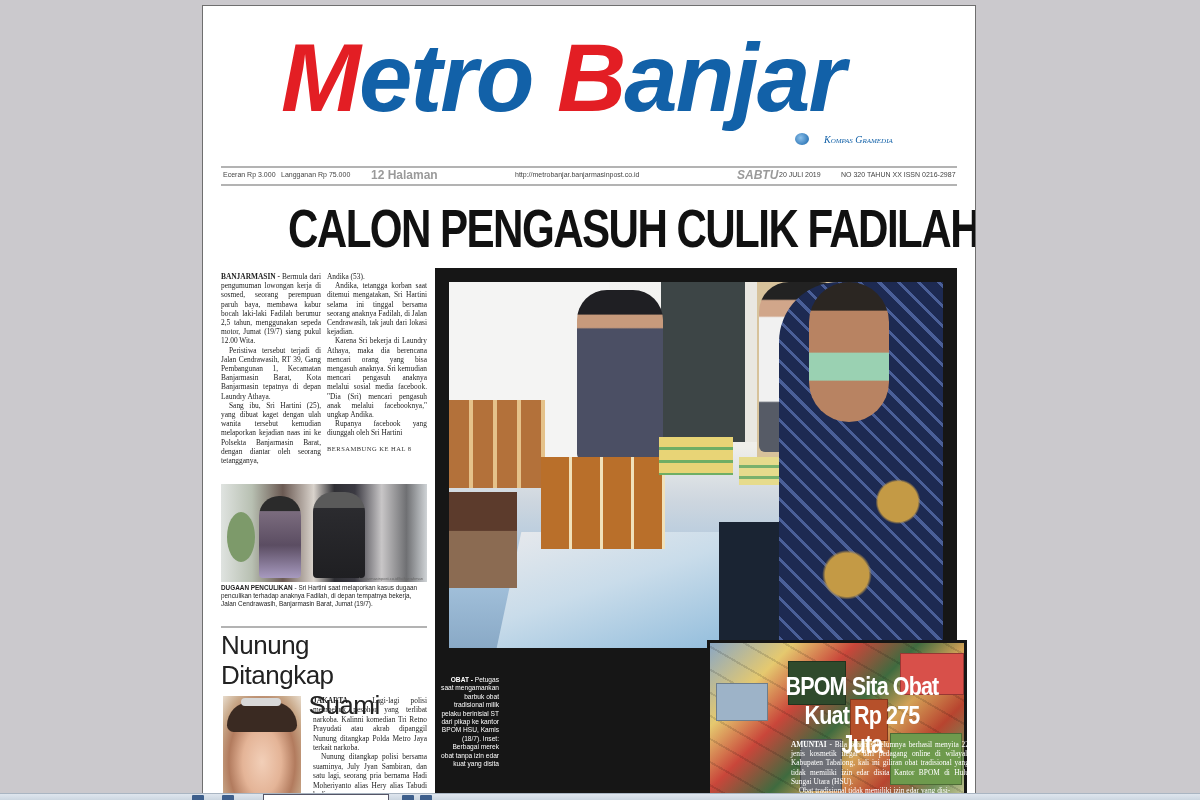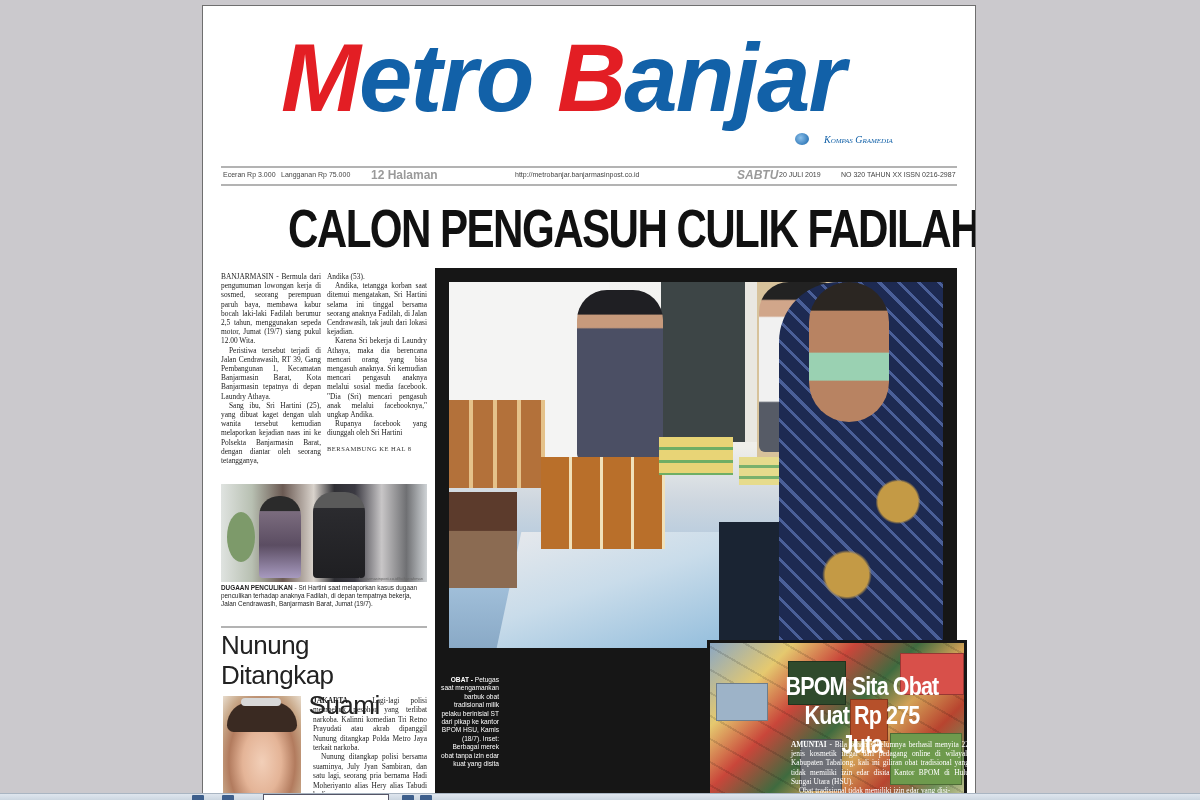--- a/index.html
+++ b/index.html
@@ -48,21 +48,21 @@
     font-size: 54px; line-height: 64px; color: #111; letter-spacing: -2px;
     transform: scaleX(0.78); transform-origin: center;
     white-space: nowrap;
   }
   
   .leftstory { position: absolute; left: 18px; top: 266px; width: 206px; }
   .cols { display: flex; gap: 6px; }
   .col { width: 100px; font-size: 7.4px; line-height: 9.2px; color: #222; text-align: justify; }
   .col p { margin: 0; text-indent: 8px; }
   .col p.first { text-indent: 0; }
-  .dateline { font-weight: normal; }
+  .dateline { font-weight: bold; }
   .continue { font-size: 6.5px; letter-spacing: 0.5px; margin-top: 6px; color: #333; }
   .photo-left {
     position: absolute; left: 18px; top: 478px; width: 206px; height: 98px;
     background: linear-gradient(90deg, #dfe3e0 0%, #b8c0b2 15%, #6b5a53 30%, #d9d3cc 45%, #2f2f34 55%, #3b3a42 65%, #c8c6c7 78%, #6f7073 90%, #cfd3d6 100%);
   }
   .photo-left .p1 { position: absolute; left: 38px; top: 12px; width: 42px; height: 82px; border-radius: 20px 20px 4px 4px; background: linear-gradient(180deg,#2b2b2b 0,#2b2b2b 18%, #7b6c7e 19%, #5b4d62 60%, #a79abf 100%); }
   .photo-left .p2 { position: absolute; left: 92px; top: 8px; width: 52px; height: 86px; border-radius: 20px 20px 4px 4px; background: linear-gradient(180deg,#5a5a5a 0,#5a5a5a 18%, #2b2b2f 19%, #1f1f22 100%); }
   .photo-left .plant { position: absolute; left: 6px; top: 28px; width: 28px; height: 50px; border-radius: 50%; background: #7d9a6a; }
   .photo-credit { position: absolute; right: 4px; bottom: 1px; font-size: 4px; color: #666; font-family: "Liberation Sans", sans-serif; }
   .caption-left {

